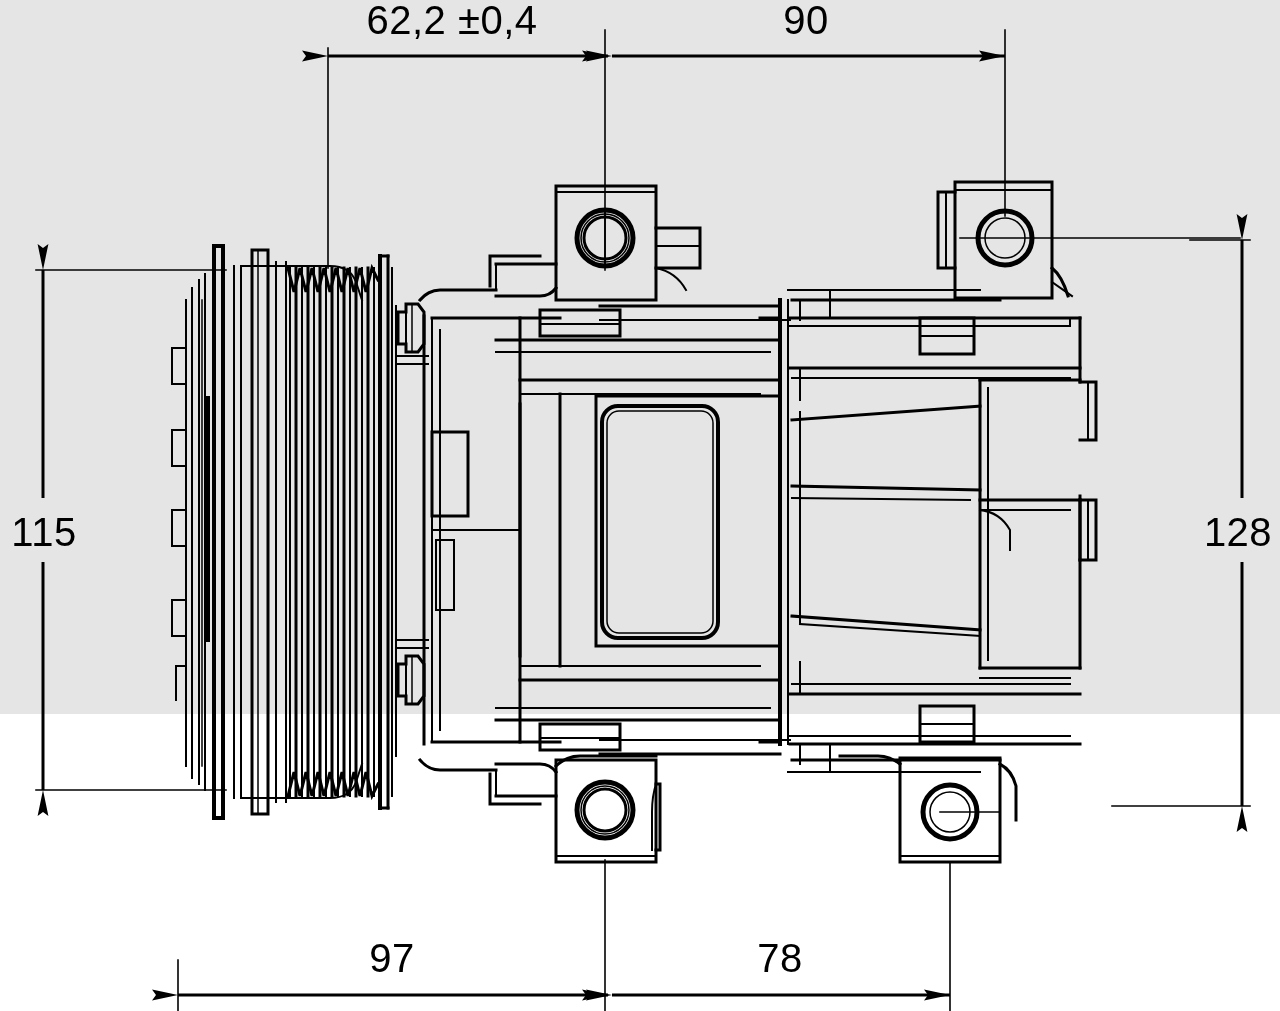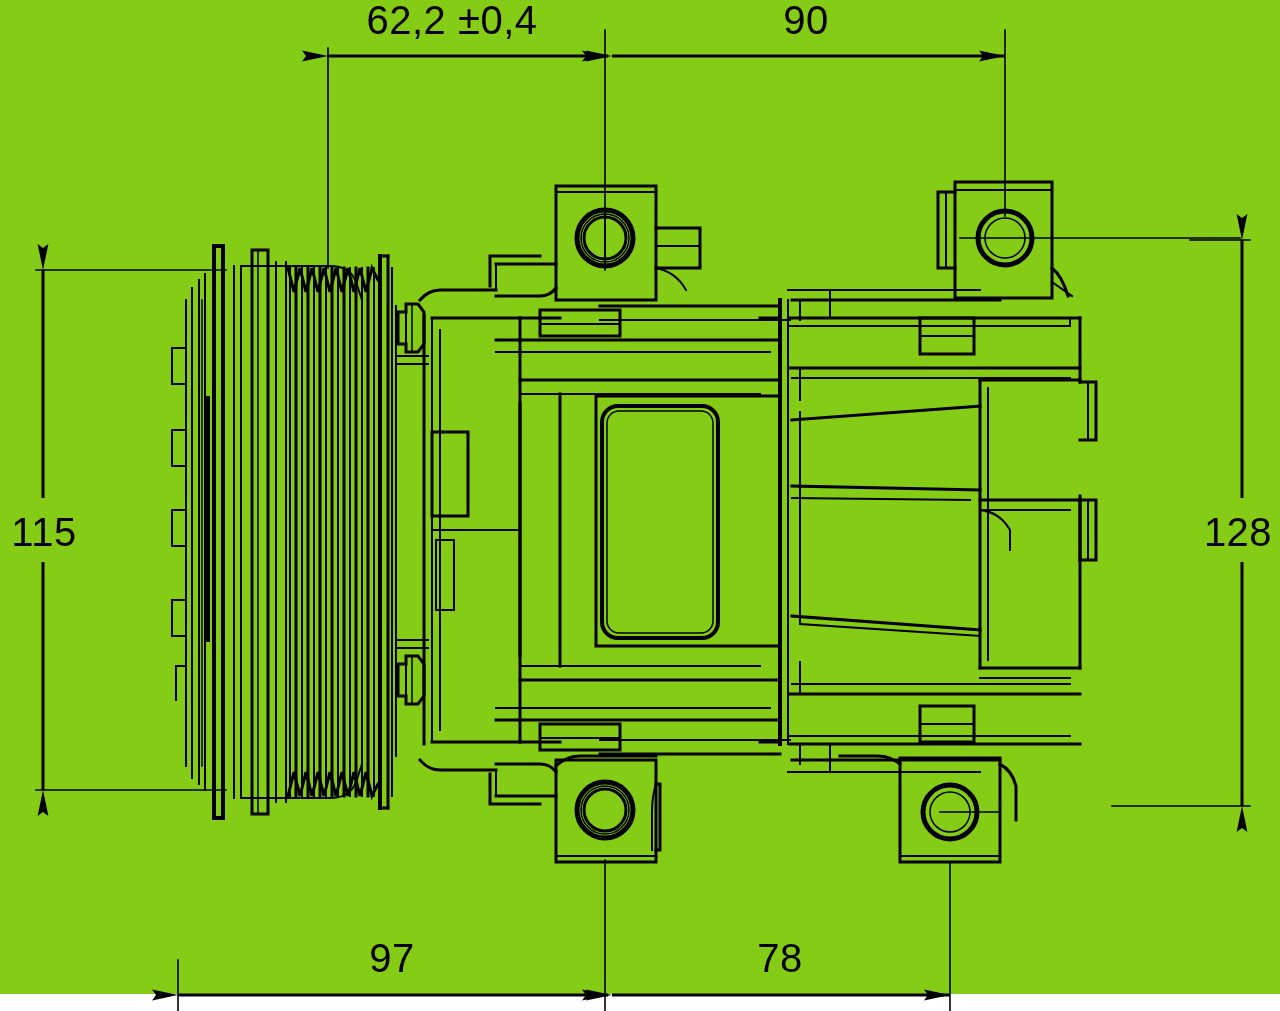--- a/index.html
+++ b/index.html
@@ -1,18 +1,18 @@
 <!DOCTYPE html>
 <html><head>
 <meta charset="utf-8">
 <style>
   html,body{margin:0;padding:0;background:#ffffff;}
   body{width:1280px;height:1011px;overflow:hidden;
        font-family:"Liberation Sans", sans-serif;}
-  #stage{position:relative;width:1280px;height:994px;background:#84cc16;}
+  #stage{position:relative;width:1280px;height:714px;background:#e5e5e5;}
   svg{display:block;}
   .dimtext{font-family:"Liberation Sans", sans-serif;font-size:40px;fill:#000;
            font-weight:400;letter-spacing:0.5px;}
 </style>
 </head>
 <body>
 
 <div id="stage">
 <svg width="1280" height="1011" viewBox="0 0 1280 1011">
 

